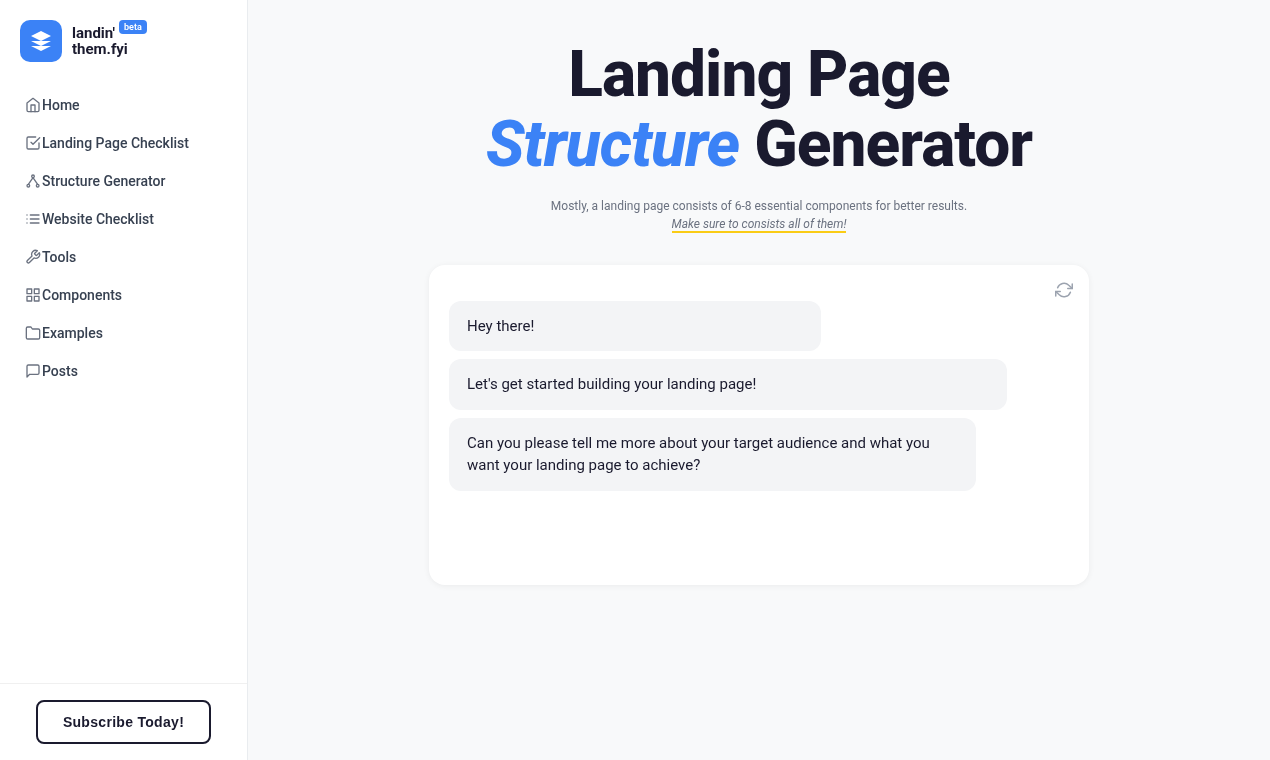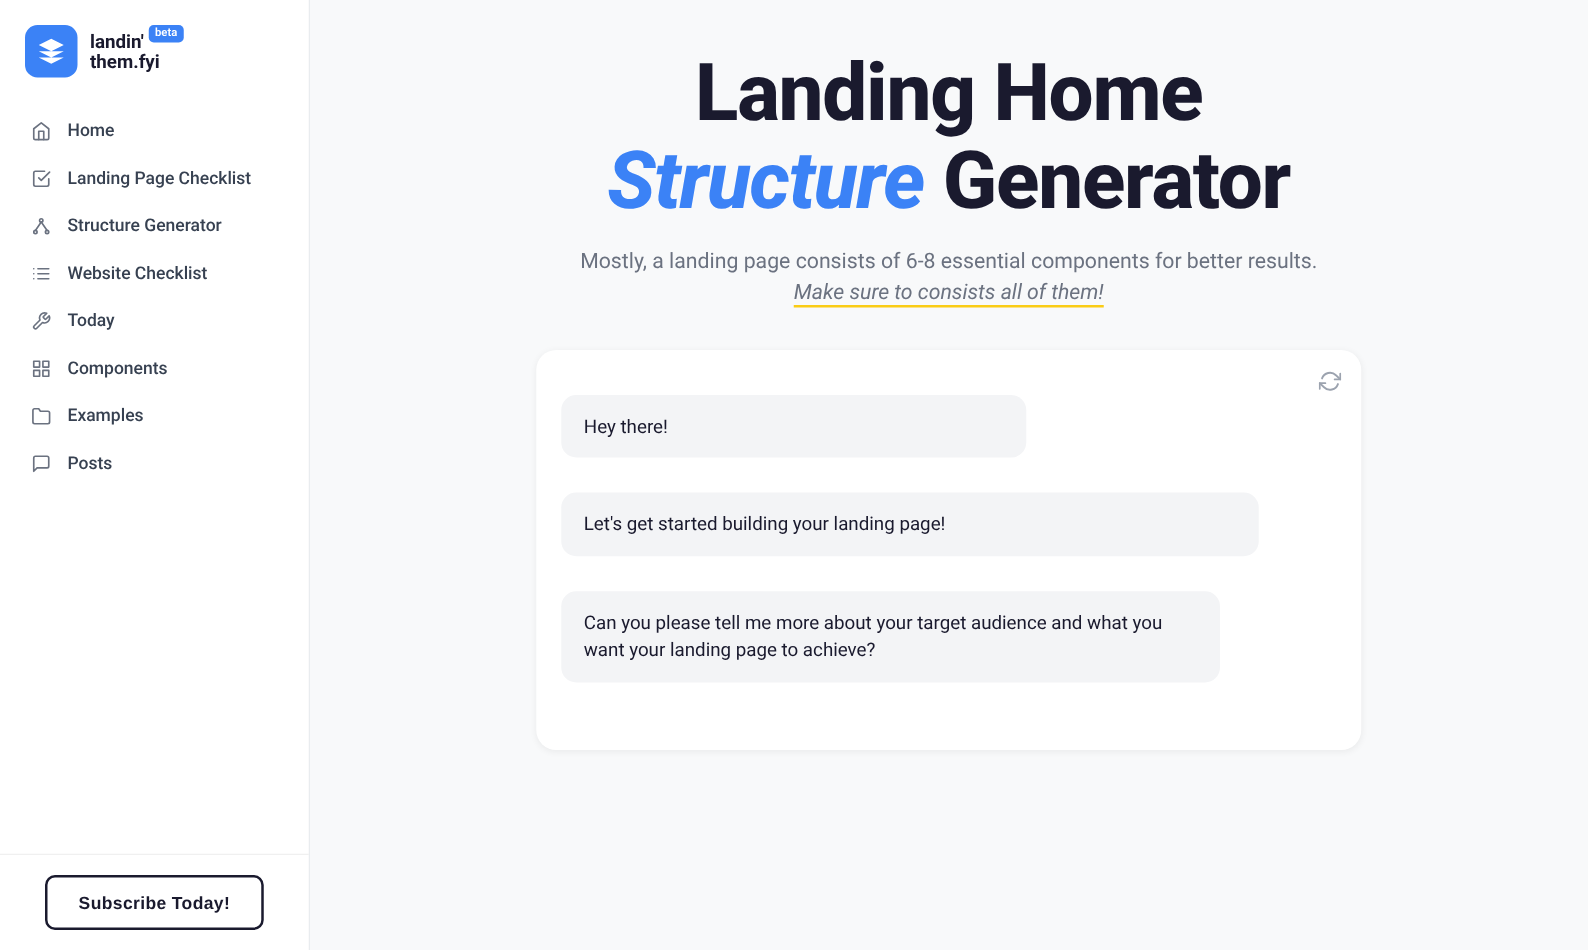--- a/index.html
+++ b/index.html
@@ -81,21 +81,20 @@
 
     .nav-list {
       list-style: none;
       padding: 0 12px;
       flex: 1;
     }
 
     .nav-item {
       display: flex;
       align-items: center;
-      gap: 12px;
       padding: 10px 12px;
       border-radius: 8px;
       cursor: pointer;
       color: #374151;
       font-size: 14px;
       font-weight: 500;
       transition: background 0.15s;
     }
 
     .nav-item .nav-icon {
@@ -159,21 +158,21 @@
     }
 
     .page-title-line2 .highlight {
       color: #3b82f6;
       font-style: italic;
       font-weight: 800;
     }
 
     .page-subtitle {
       margin-top: 16px;
-      font-size: 17px;
+      font-size: 12px;
       color: #6b7280;
       line-height: 1.5;
     }
 
     .page-subtitle-emphasis {
       font-style: italic;
       color: #6b7280;
       border-bottom: 2px solid #facc15;
       text-decoration: none;
       display: inline;
@@ -197,21 +196,21 @@
       right: 16px;
       cursor: pointer;
       color: #9ca3af;
       font-size: 18px;
       line-height: 1;
     }
 
     .chat-messages {
       display: flex;
       flex-direction: column;
-      gap: 28px;
+      gap: 8px;
       margin-top: 16px;
     }
 
     .chat-bubble {
       background: #f3f4f6;
       border-radius: 12px;
       padding: 14px 18px;
       font-size: 15px;
       color: #1a1a2e;
       display: inline-block;
@@ -293,21 +292,21 @@
       </span>
       <span>Website Checklist</span>
     </li>
 
     <li class="nav-item">
       <span class="nav-icon">
         <svg width="16" height="16" viewBox="0 0 24 24" fill="none" stroke="currentColor" stroke-width="2" stroke-linecap="round" stroke-linejoin="round">
           <path d="M14.7 6.3a1 1 0 000 1.4l1.6 1.6a1 1 0 001.4 0l3.77-3.77a6 6 0 01-7.94 7.94l-6.91 6.91a2.12 2.12 0 01-3-3l6.91-6.91a6 6 0 017.94-7.94l-3.76 3.76z"></path>
         </svg>
       </span>
-      <span>Today</span>
+      <span>Tools</span>
     </li>
 
     <li class="nav-item">
       <span class="nav-icon">
         <svg width="16" height="16" viewBox="0 0 24 24" fill="none" stroke="currentColor" stroke-width="2" stroke-linecap="round" stroke-linejoin="round">
           <rect x="3" y="3" width="7" height="7"></rect>
             <rect x="14" y="3" width="7" height="7"></rect>
           <rect x="14" y="14" width="7" height="7"></rect>
             <rect x="3" y="14" width="7" height="7"></rect>
         </svg>
@@ -337,21 +336,21 @@
 
   </ul>
 
   <div class="sidebar-footer">
     <button class="subscribe-btn">Subscribe Today!</button>
   </div>
 </aside>
 
 <main class="main-content">
   <div class="page-header">
-    <div class="page-title-line1">Landing Home</div>
+    <div class="page-title-line1">Landing Page</div>
     <div class="page-title-line2">
       <span class="highlight">Structure</span><span> Generator</span>
     </div>
     <p class="page-subtitle">
       <span>Mostly, a landing page consists of 6-8 essential components for better results.</span><br>
       <span class="page-subtitle-emphasis">Make sure to consists all of them!</span>
     </p>
   </div>
 
   <div class="chat-container">

